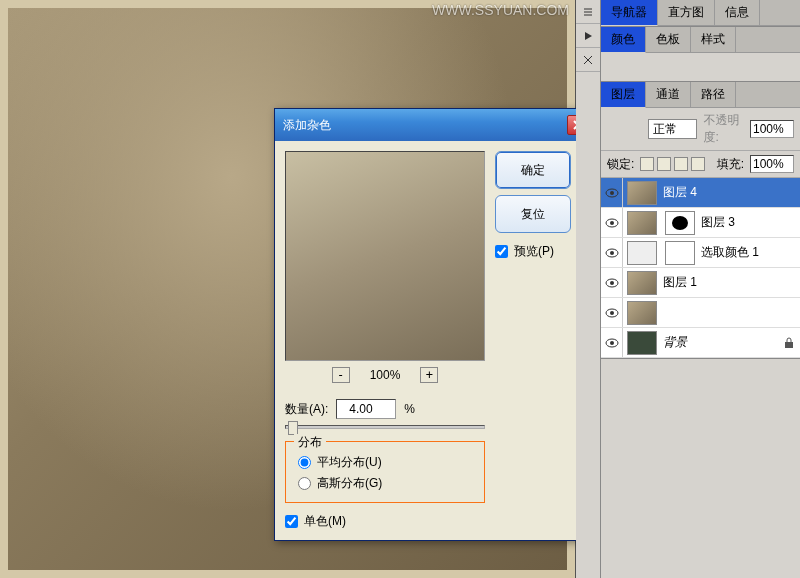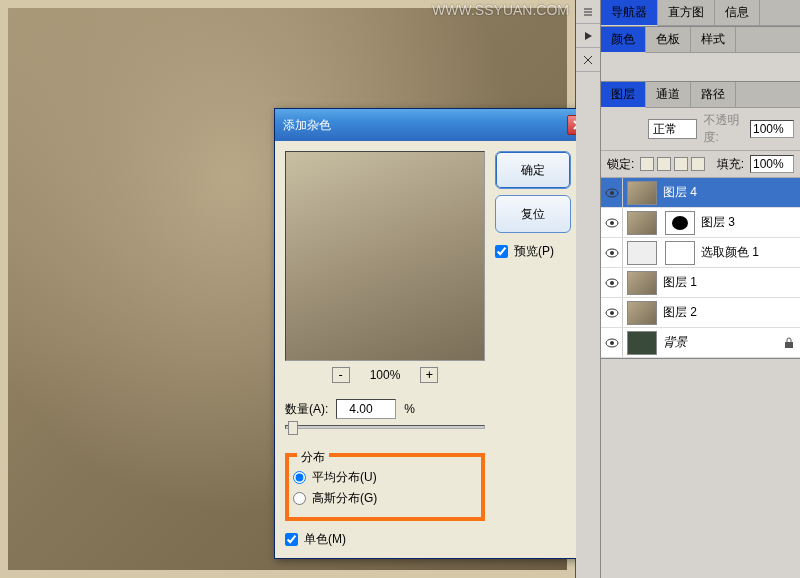--- a/index.html
+++ b/index.html
@@ -16,21 +16,21 @@
 .close-btn { width: 22px; height: 20px; background: linear-gradient(#e88, #c33); border: 1px solid #922; color: #fff; display: flex; align-items: center; justify-content: center; cursor: pointer; border-radius: 2px; }
 .dialog-body { display: flex; padding: 10px; gap: 10px; }
 .preview-col { width: 200px; }
 .preview-box { width: 200px; height: 210px; border: 1px inset #999; background: linear-gradient(160deg, #c8bfa3 0%, #a0937a 50%, #7a6e58 100%); position: relative; overflow: hidden; }
 .zoom-row { display: flex; align-items: center; justify-content: center; gap: 20px; margin-top: 6px; }
 .zoom-btn { width: 18px; height: 16px; border: 1px solid #888; background: #ece9d8; display: flex; align-items: center; justify-content: center; cursor: pointer; font-family: monospace; }
 .amount-row { display: flex; align-items: center; gap: 8px; margin-top: 16px; }
 .amount-input { width: 60px; height: 20px; border: 1px inset #999; padding: 0 12px; background: #fff; }
 .slider-track { width: 200px; height: 4px; background: #ccc; border: 1px inset #aaa; margin-top: 6px; position: relative; }
 .slider-thumb { position: absolute; left: 2px; top: -5px; width: 10px; height: 14px; background: #ece9d8; border: 1px solid #888; cursor: pointer; }
-.fieldset { border: 4px solid #f97316; padding: 8px 4px 10px; margin-top: 24px; position: relative; }
+.fieldset { border: 1px solid #f97316; padding: 8px 12px 10px; margin-top: 12px; position: relative; }
 .fieldset .legend { position: absolute; top: -8px; left: 8px; background: #ece9d8; padding: 0 4px; }
 .radio-row, .check-row { display: flex; align-items: center; gap: 6px; margin-top: 4px; }
 
 .side-col { width: 76px; display: flex; flex-direction: column; gap: 6px; }
 .dlg-btn { height: 38px; border: 1px solid #5a8ed0; background: linear-gradient(#f5f8fc,#dce8f5); border-radius: 6px; cursor: pointer; display: flex; align-items: center; justify-content: center; }
 .dlg-btn.primary { box-shadow: 0 0 0 1px #2a6ac8 inset; }
 
 
 .right-panels { position: absolute; right: 0; top: 0; width: 200px; height: 578px; background: #d6d3ce; border-left: 1px solid #888; }
 .tool-col { position: absolute; left: -25px; top: 0; width: 25px; height: 578px; background: #d6d3ce; border-right: 1px solid #888; display: flex; flex-direction: column; }
@@ -222,21 +222,20 @@
           <div class="layer-name" style="font-style: normal;">图层 1</div>
         </div>
         <div class="layer-row">
           <div class="eye-cell">
             <svg width="14" height="10" viewBox="0 0 14 10">
               <ellipse cx="7" cy="5" rx="6" ry="4" fill="none" stroke="#333"></ellipse>
               <circle cx="7" cy="5" r="2" fill="#333"></circle>
             </svg>
           </div>
           <div class="thumb" style="background: linear-gradient(135deg, rgb(184, 168, 136), rgb(122, 110, 88));"></div>
-          <div class="layer-name" style="font-style: normal;">图层 2</div>
         </div>
         <div class="layer-row">
           <div class="eye-cell">
             <svg width="14" height="10" viewBox="0 0 14 10">
               <ellipse cx="7" cy="5" rx="6" ry="4" fill="none" stroke="#333"></ellipse>
               <circle cx="7" cy="5" r="2" fill="#333"></circle>
             </svg>
           </div>
           <div class="thumb" style="background: rgb(58, 74, 58);"></div>
           <div class="layer-name">背景</div>

